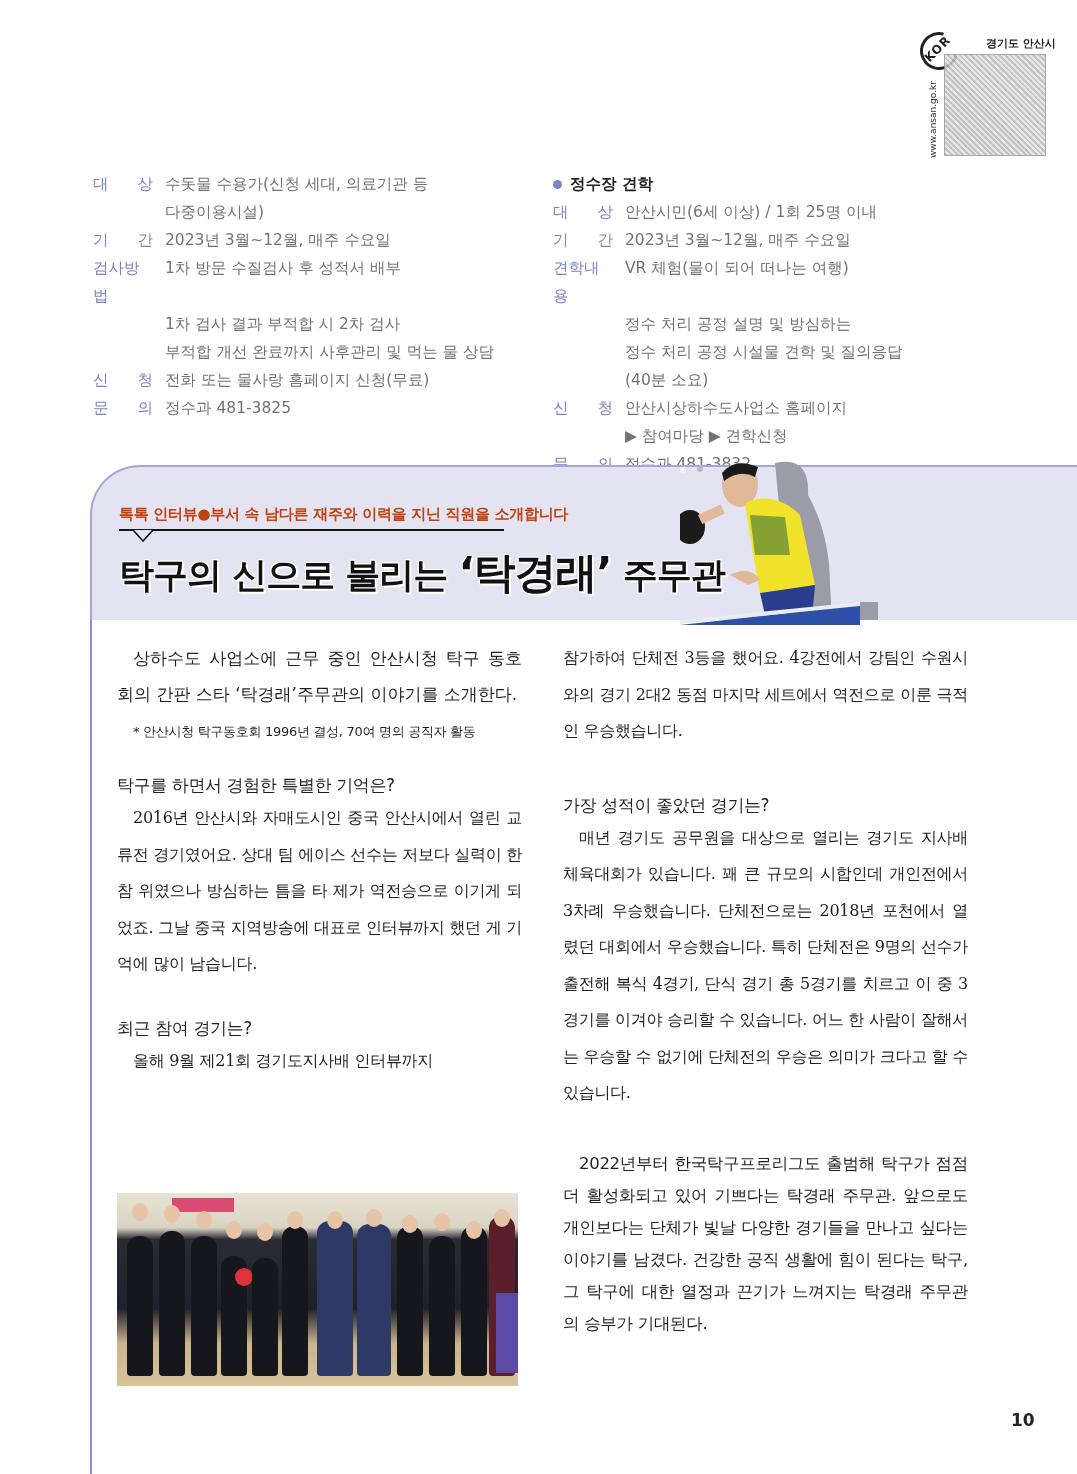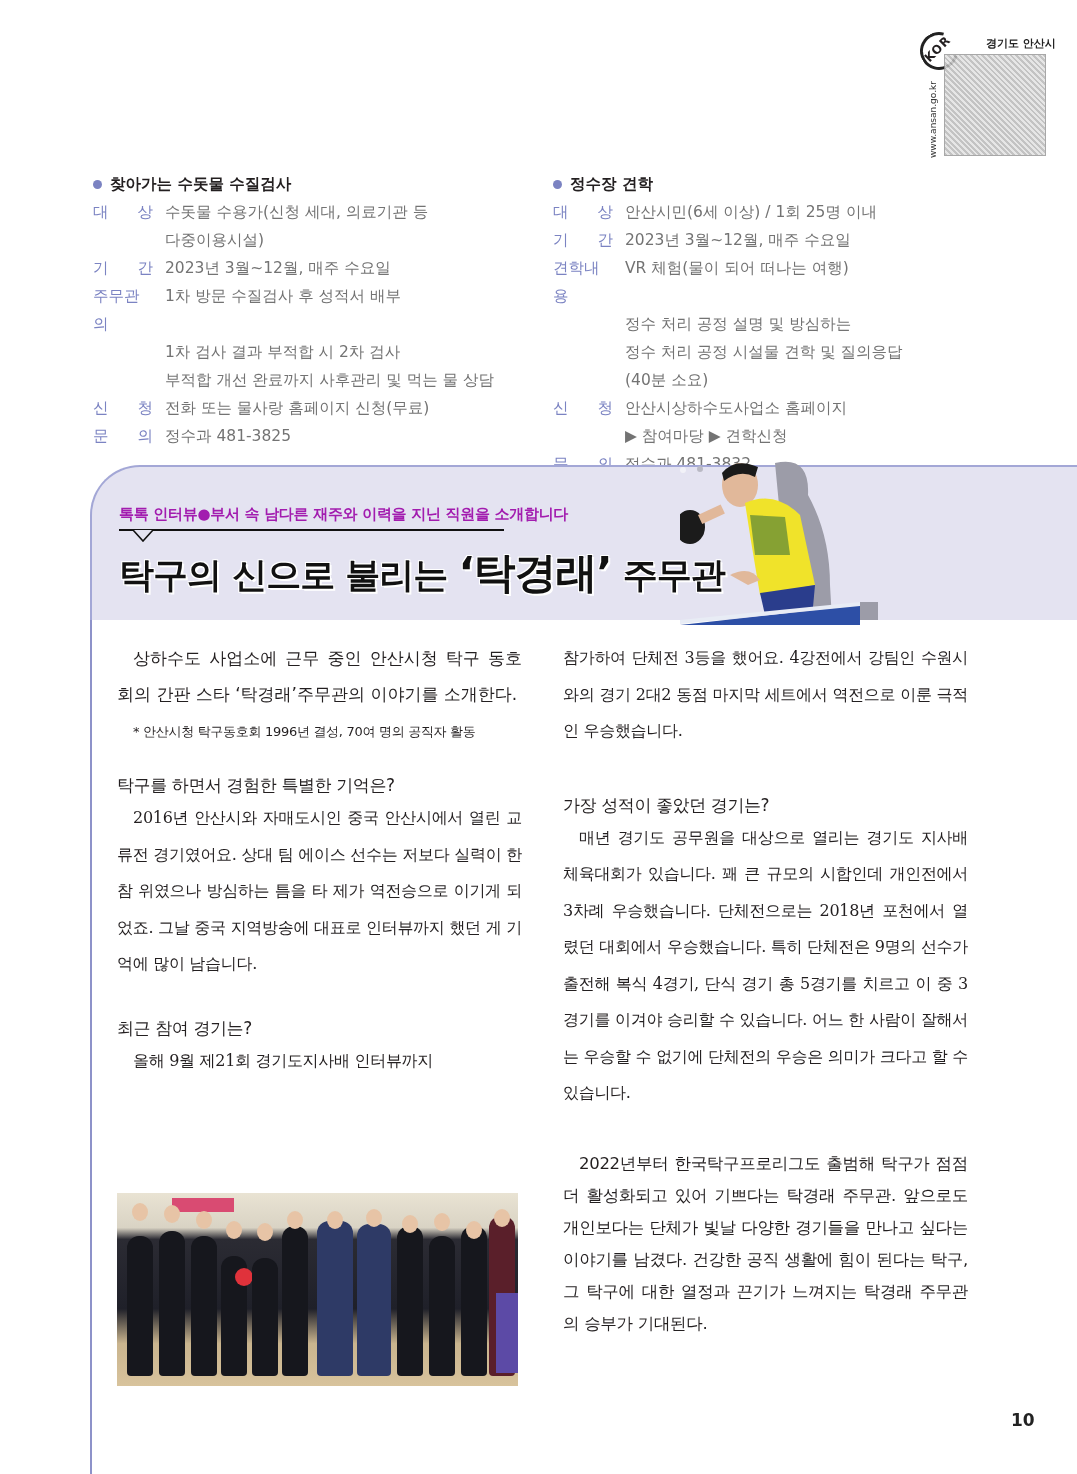--- a/index.html
+++ b/index.html
@@ -24,21 +24,21 @@
     .info .heading { font-weight: bold; font-size: 15.5px; display: flex; align-items: center; margin-bottom: 0; }
     .info .bullet { width: 9px; height: 9px; border-radius: 50%; background: #7b83c2; margin-right: 8px; display: inline-block; }
     .info .row { display: flex; }
     .info .label { color: #7b83c2; width: 72px; flex-shrink: 0; display: flex; justify-content: space-between; padding-right: 12px; }
     .info .label.wide { justify-content: flex-start; }
     .info .val { flex: 1; color: #737373; }
     .info .cont { padding-left: 72px; }
 
     
     .banner { position: absolute; left: 90px; top: 465px; width: 987px; height: 155px; background: #e4e3f1; border-top: 2px solid #a3a7d6; border-left: 2px solid #a3a7d6; border-top-left-radius: 50px; }
-    .banner .series { position: absolute; left: 27px; top: 38px; font-size: 15px; font-weight: bold; color: #a21caf; letter-spacing: -0.3px; }
+    .banner .series { position: absolute; left: 27px; top: 38px; font-size: 15px; font-weight: bold; color: #c2410c; letter-spacing: -0.3px; }
     .banner .series-line { position: absolute; left: 27px; top: 62px; width: 385px; height: 2px; background: #111; }
     .banner .chev { position: absolute; left: 40px; top: 63px; width: 22px; height: 12px; }
     .banner .title { position: absolute; left: 27px; top: 78px; font-size: 35px; font-weight: bold; color: #111; letter-spacing: -1px; white-space: nowrap;
       text-shadow: 2px 2px 0 #fff, -1px -1px 0 #fff, 1px -1px 0 #fff, -1px 1px 0 #fff; }
     .banner .title .big { font-size: 42px; }
     .player { position: absolute; left: 680px; top: 455px; width: 200px; height: 170px; }
 
     
     .leftrule { position: absolute; left: 90px; top: 620px; width: 2px; height: 854px; background: #8d92c9; }
 
@@ -69,44 +69,40 @@
 
 <div class="badge">
   <div class="kor"></div>
   <div class="kor-text">KOR</div>
   <div class="city">경기도 안산시</div>
   <div class="url">www.ansan.go.kr</div>
   <div class="qr"></div>
 </div>
 
 <div class="info left">
-  <div class="heading">
-    <span class="bullet"></span>
-    <span>찾아가는 수돗물 수질검사</span>
-  </div>
   <div class="row">
     <span class="label">
         <span>대</span>
         <span>상</span>
       </span>
     <span class="val">수돗물 수용가(신청 세대, 의료기관 등</span>
   </div>
   <div class="row cont">
       <span class="val">다중이용시설)</span>
     </div>
   <div class="row">
     <span class="label">
         <span>기</span>
         <span>간</span>
       </span>
     <span class="val">2023년 3월~12월, 매주 수요일</span>
   </div>
   <div class="row">
     <span class="label wide">
-        <span>주무관의</span>
+        <span>검사방법</span>
       </span>
     <span class="val">1차 방문 수질검사 후 성적서 배부</span>
   </div>
   <div class="row cont">
       <span class="val">1차 검사 결과 부적합 시 2차 검사</span>
     </div>
   <div class="row cont">
       <span class="val">부적합 개선 완료까지 사후관리 및 먹는 물 상담</span>
     </div>
   <div class="row">

